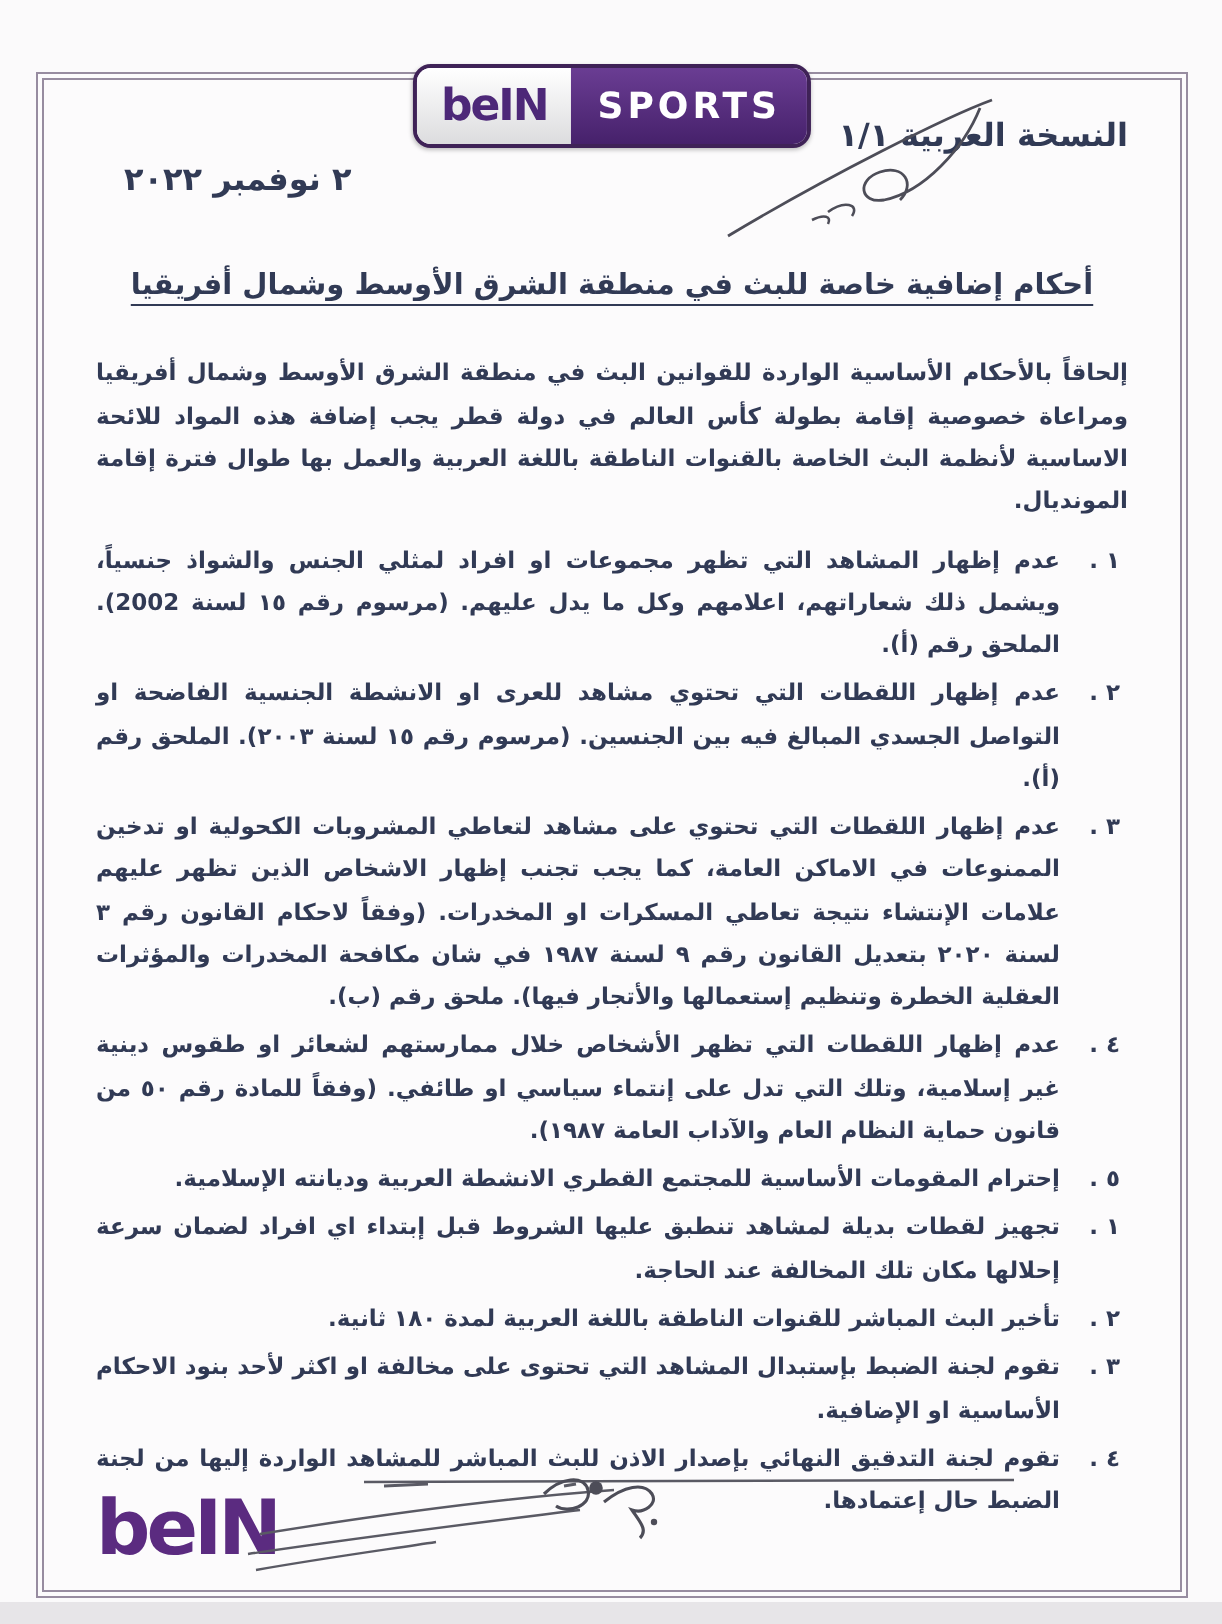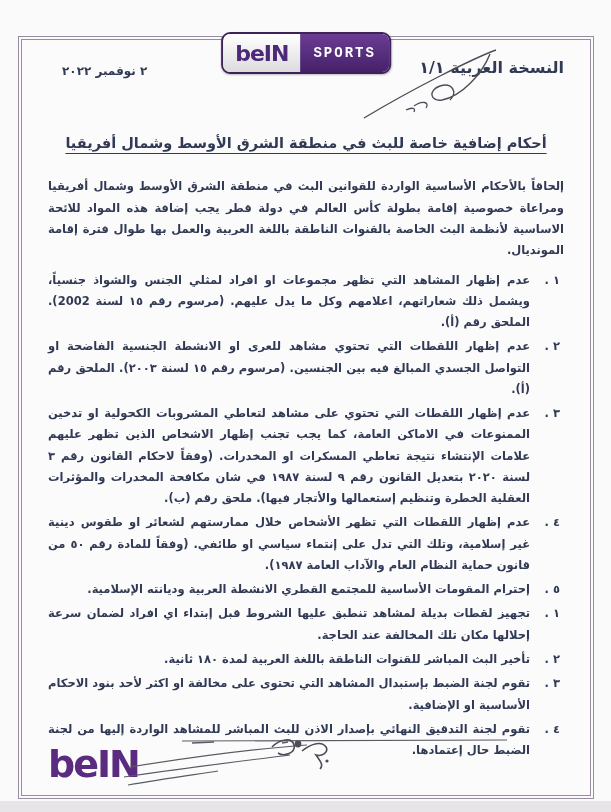--- a/index.html
+++ b/index.html
@@ -13,36 +13,36 @@
     position:absolute;left:18px;top:36px;width:576px;height:763px;
     background:#fcfbfc;border:1px solid #978ca0;box-sizing:border-box;
   }
   .sheet-inner{
     position:absolute;inset:2px;border:1px solid #978ca0;
     padding:10px 26px 6px 26px;box-sizing:border-box;
     direction:rtl;color:#313a55;
   }
   
   .hdr{position:relative;height:66px;}
-  .date{position:absolute;left:14px;top:14px;font-size:12px;font-weight:bold;letter-spacing:.5px;}
+  .date{position:absolute;left:14px;top:30px;font-size:16px;font-weight:bold;letter-spacing:.5px;}
   .version{position:absolute;right:0px;top:8px;font-size:16px;font-weight:bold;}
   .sig-top{position:absolute;right:60px;top:-6px;}
   .logo{
     position:absolute;left:50%;transform:translateX(-50%);top:-18px;
     display:flex;align-items:stretch;height:38px;border:2px solid #3f2257;
     border-radius:9px;overflow:hidden;background:#fff;direction:ltr;
     box-shadow:0 1px 2px rgba(0,0,0,.25);
   }
   .logo-left{
     display:flex;align-items:center;padding:0 12px;background:linear-gradient(#ffffff,#dcdcde);
     color:#4d2878;font-weight:bold;font-size:22px;letter-spacing:-1px;
   }
   .logo-right{
     display:flex;align-items:center;padding:0 13px;background:linear-gradient(#6a3d93,#46216b);
-    color:#ffffff;font-weight:bold;font-size:14px;letter-spacing:2px;font-family:Liberation Mono, monospace;
+    color:#ffffff;font-weight:bold;font-size:18px;letter-spacing:2px;
   }
   
   .title{ text-align:center;font-weight:bold;font-size:14.5px;line-height:2.1;margin-top:12px; }
   .title div{text-decoration:underline;text-underline-offset:5px;text-decoration-thickness:1px;}
   
   .para{
     font-size:11.5px;font-weight:bold;line-height:1.85;text-align:justify;margin:14px 0 8px 0;
   }
   .intro{margin-top:18px;}
   .list{margin:2px 0 0 0;}

